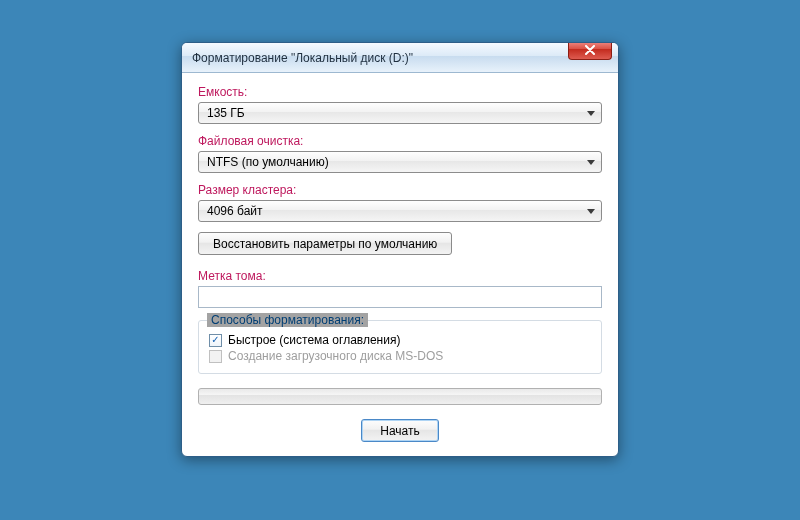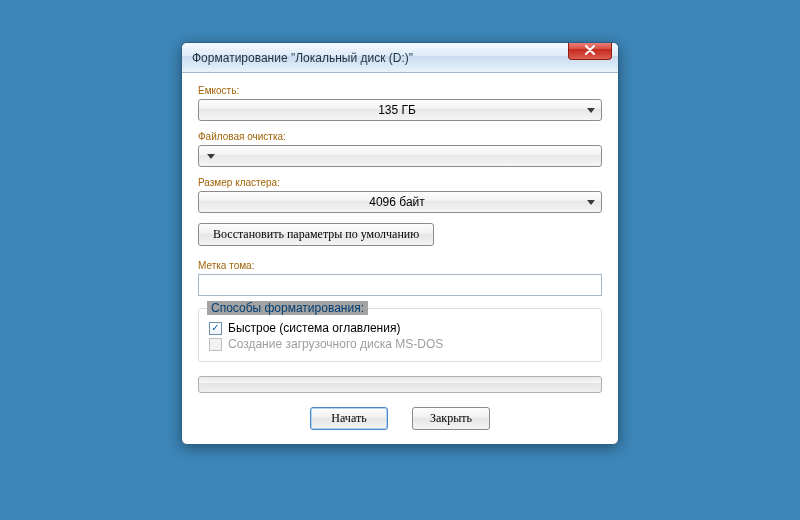--- a/index.html
+++ b/index.html
@@ -52,57 +52,55 @@
     cursor: pointer;
     position: absolute;
     right: 6px;
     top: 0;
   }
   .close-btn svg { display:block; }
   .client {
     padding: 12px 16px 14px 16px;
   }
   .field-label {
-    font-size: 10px;
+    font-size: 12px;
     margin-bottom: 3px;
-    color: #a16207;
+    color: #be185d;
   }
   .combo {
     width: 100%;
     height: 22px;
     border: 1px solid #8c8c8c;
     border-radius: 3px;
     background: linear-gradient(to bottom, #fefefe 0%, #f2f2f2 45%, #e7e7e7 46%, #f5f5f5 100%);
     display: flex;
     align-items: center;
     padding: 0 6px 0 8px;
     margin-bottom: 10px;
     cursor: pointer;
     position: relative;
-    text-align: center;
   }
   .combo .val { flex: 1; font-size: 12px; color:#000; }
   .combo .arrow {
     width: 0; height: 0;
     border-left: 4px solid transparent;
     border-right: 4px solid transparent;
     border-top: 5px solid #3b3b3b;
   }
   .btn {
     height: 23px;
     border: 1px solid #8a8a8a;
     border-radius: 3px;
     background: linear-gradient(to bottom, #fdfdfd 0%, #f1f1f1 45%, #e5e5e5 46%, #f3f3f3 100%);
     font-size: 12px;
     padding: 0 14px;
     display: inline-flex;
     align-items: center;
     justify-content: center;
     cursor: pointer;
-    font-family: Liberation Serif, serif;
   }
   .btn.default { border-color:#4a88c7; box-shadow: 0 0 0 1px #aed4f4 inset; }
   .restore-row { margin: 6px 0 14px 0; }
   .text-input {
     width: 100%;
     height: 22px;
     border: 1px solid #a8b8c8;
     background: #fff;
     padding: 0 6px;
     font-size: 12px;
@@ -172,20 +170,21 @@
   <div class="client">
 
     <div class="field-label">Емкость:</div>
     <div class="combo">
       <span class="val">135 ГБ</span>
       <span class="arrow"></span>
     </div>
 
     <div class="field-label">Файловая очистка:</div>
     <div class="combo">
+      <span class="val">NTFS (по умолчанию)</span>
       <span class="arrow"></span>
     </div>
 
     <div class="field-label">Размер кластера:</div>
     <div class="combo">
       <span class="val">4096 байт</span>
       <span class="arrow"></span>
     </div>
 
     <div class="restore-row">
@@ -206,17 +205,16 @@
       <div class="check-row disabled">
         <span class="check disabled"></span>
         <span>Создание загрузочного диска MS-DOS</span>
       </div>
     </div>
 
     <div class="progress"></div>
 
     <div class="button-row">
       <div class="btn default">Начать</div>
-      <div class="btn">Закрыть</div>
     </div>
 
   </div>
 </div>
 
 </body></html>

